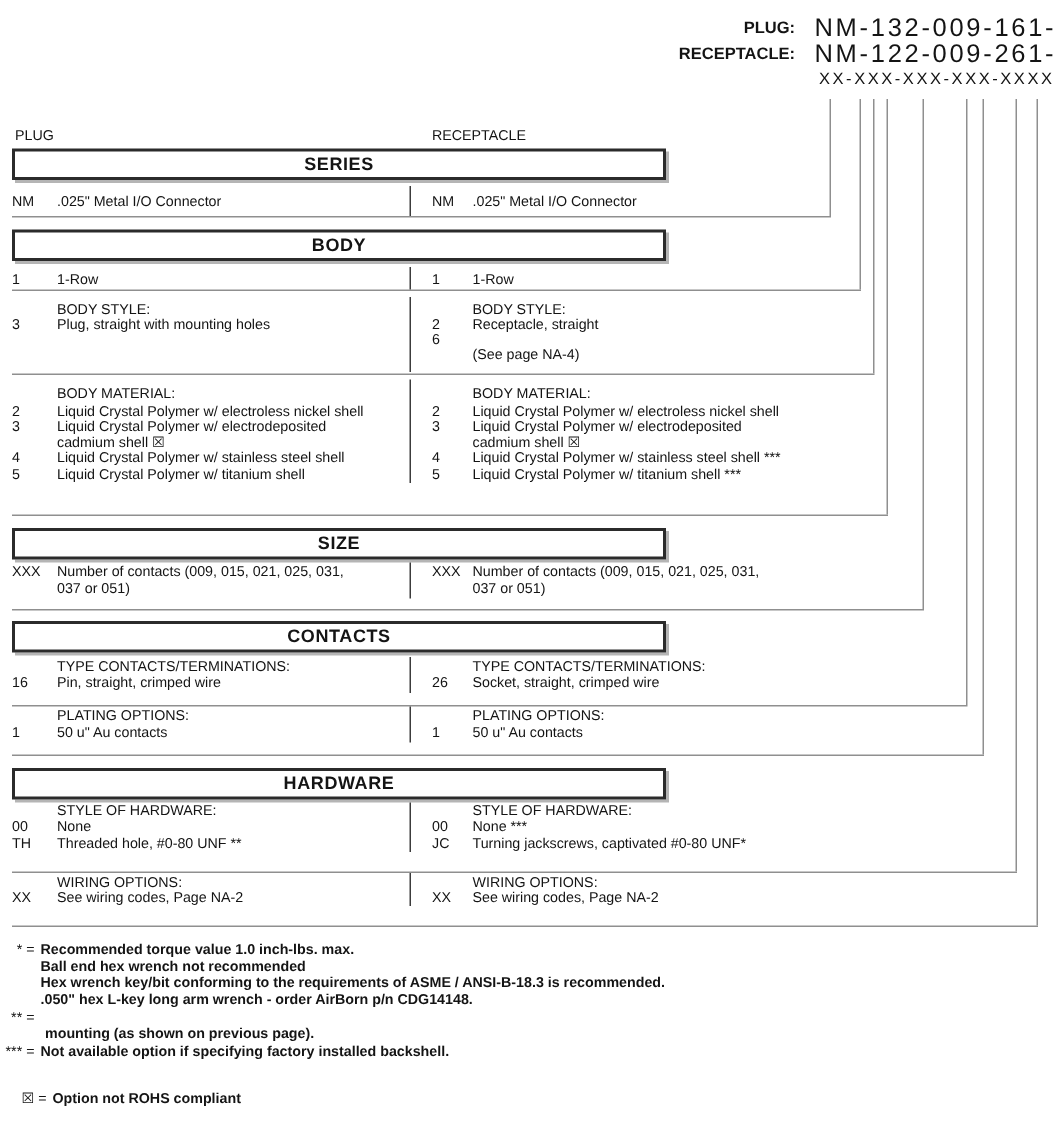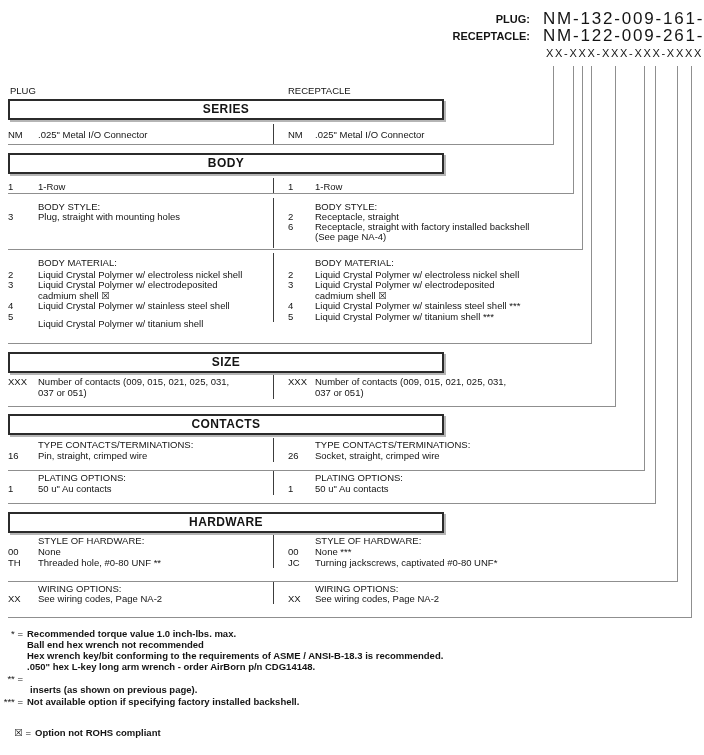--- a/index.html
+++ b/index.html
@@ -88,34 +88,33 @@
   <div class="t cR" style="top:181px">1</div>
   <div class="t dR" style="top:181px">1-Row</div>
 
   <div class="t dL" style="top:201px">BODY STYLE:</div>
   <div class="t dR" style="top:201px">BODY STYLE:</div>
   <div class="t cL" style="top:211px">3</div>
   <div class="t dL" style="top:211px">Plug, straight with mounting holes</div>
   <div class="t cR" style="top:211px">2</div>
   <div class="t dR" style="top:211px">Receptacle, straight</div>
   <div class="t cR" style="top:221px">6</div>
-  <div class="t dR" style="top:221px">Receptacle, straight with factory installed backshell</div>
   <div class="t dR" style="top:231px">(See page NA-4)</div>
 
   <div class="t dL" style="top:257px">BODY MATERIAL:</div>
   <div class="t dR" style="top:257px">BODY MATERIAL:</div>
   <div class="t cL" style="top:269px">2</div>
   <div class="t dL" style="top:269px">Liquid Crystal Polymer w/ electroless nickel shell</div>
   <div class="t cL" style="top:279px">3</div>
   <div class="t dL" style="top:279px">Liquid Crystal Polymer w/ electrodeposited</div>
   <div class="t dL" style="top:290px">cadmium shell  ☒</div>
   <div class="t cL" style="top:300px">4</div>
   <div class="t dL" style="top:300px">Liquid Crystal Polymer w/ stainless steel shell</div>
   <div class="t cL" style="top:311px">5</div>
-  <div class="t dL" style="top:318px">Liquid Crystal Polymer w/ titanium shell</div>
+  <div class="t dL" style="top:311px">Liquid Crystal Polymer w/ titanium shell</div>
   <div class="t cR" style="top:269px">2</div>
   <div class="t dR" style="top:269px">Liquid Crystal Polymer w/ electroless nickel shell</div>
   <div class="t cR" style="top:279px">3</div>
   <div class="t dR" style="top:279px">Liquid Crystal Polymer w/ electrodeposited</div>
   <div class="t dR" style="top:290px">cadmium shell  ☒</div>
   <div class="t cR" style="top:300px">4</div>
   <div class="t dR" style="top:300px">Liquid Crystal Polymer w/ stainless steel shell ***</div>
   <div class="t cR" style="top:311px">5</div>
   <div class="t dR" style="top:311px">Liquid Crystal Polymer w/ titanium shell ***</div>
 
@@ -157,20 +156,20 @@
   <div class="t dL" style="top:593px">See wiring codes, Page NA-2</div>
   <div class="t cR" style="top:593px">XX</div>
   <div class="t dR" style="top:593px">See wiring codes, Page NA-2</div>
 
   <div class="fnm" style="top:628px">* =</div>
   <div class="fnt" style="top:628px">Recommended torque value 1.0 inch-lbs. max.</div>
   <div class="fnt" style="top:639px">Ball end hex wrench not recommended</div>
   <div class="fnt" style="top:650px">Hex wrench key/bit conforming to the requirements of ASME / ANSI-B-18.3 is recommended.</div>
   <div class="fnt" style="top:661px">.050" hex L-key long arm wrench - order AirBorn p/n CDG14148.</div>
   <div class="fnm" style="top:673px">** =</div>
-  <div class="fnt" style="top:684px;left:30px">inserts (as shown on previous page).</div>
+  <div class="fnt" style="top:684px;left:30px">mounting (as shown on previous page).</div>
   <div class="fnm" style="top:696px">*** =</div>
   <div class="fnt" style="top:696px">Not available option if specifying factory installed backshell.</div>
 
   <div class="fnm" style="top:727px;width:31px">☒ =</div>
   <div class="fnt" style="top:727px;left:35px">Option not ROHS compliant</div>
 
 </div>
 
 </body></html>

